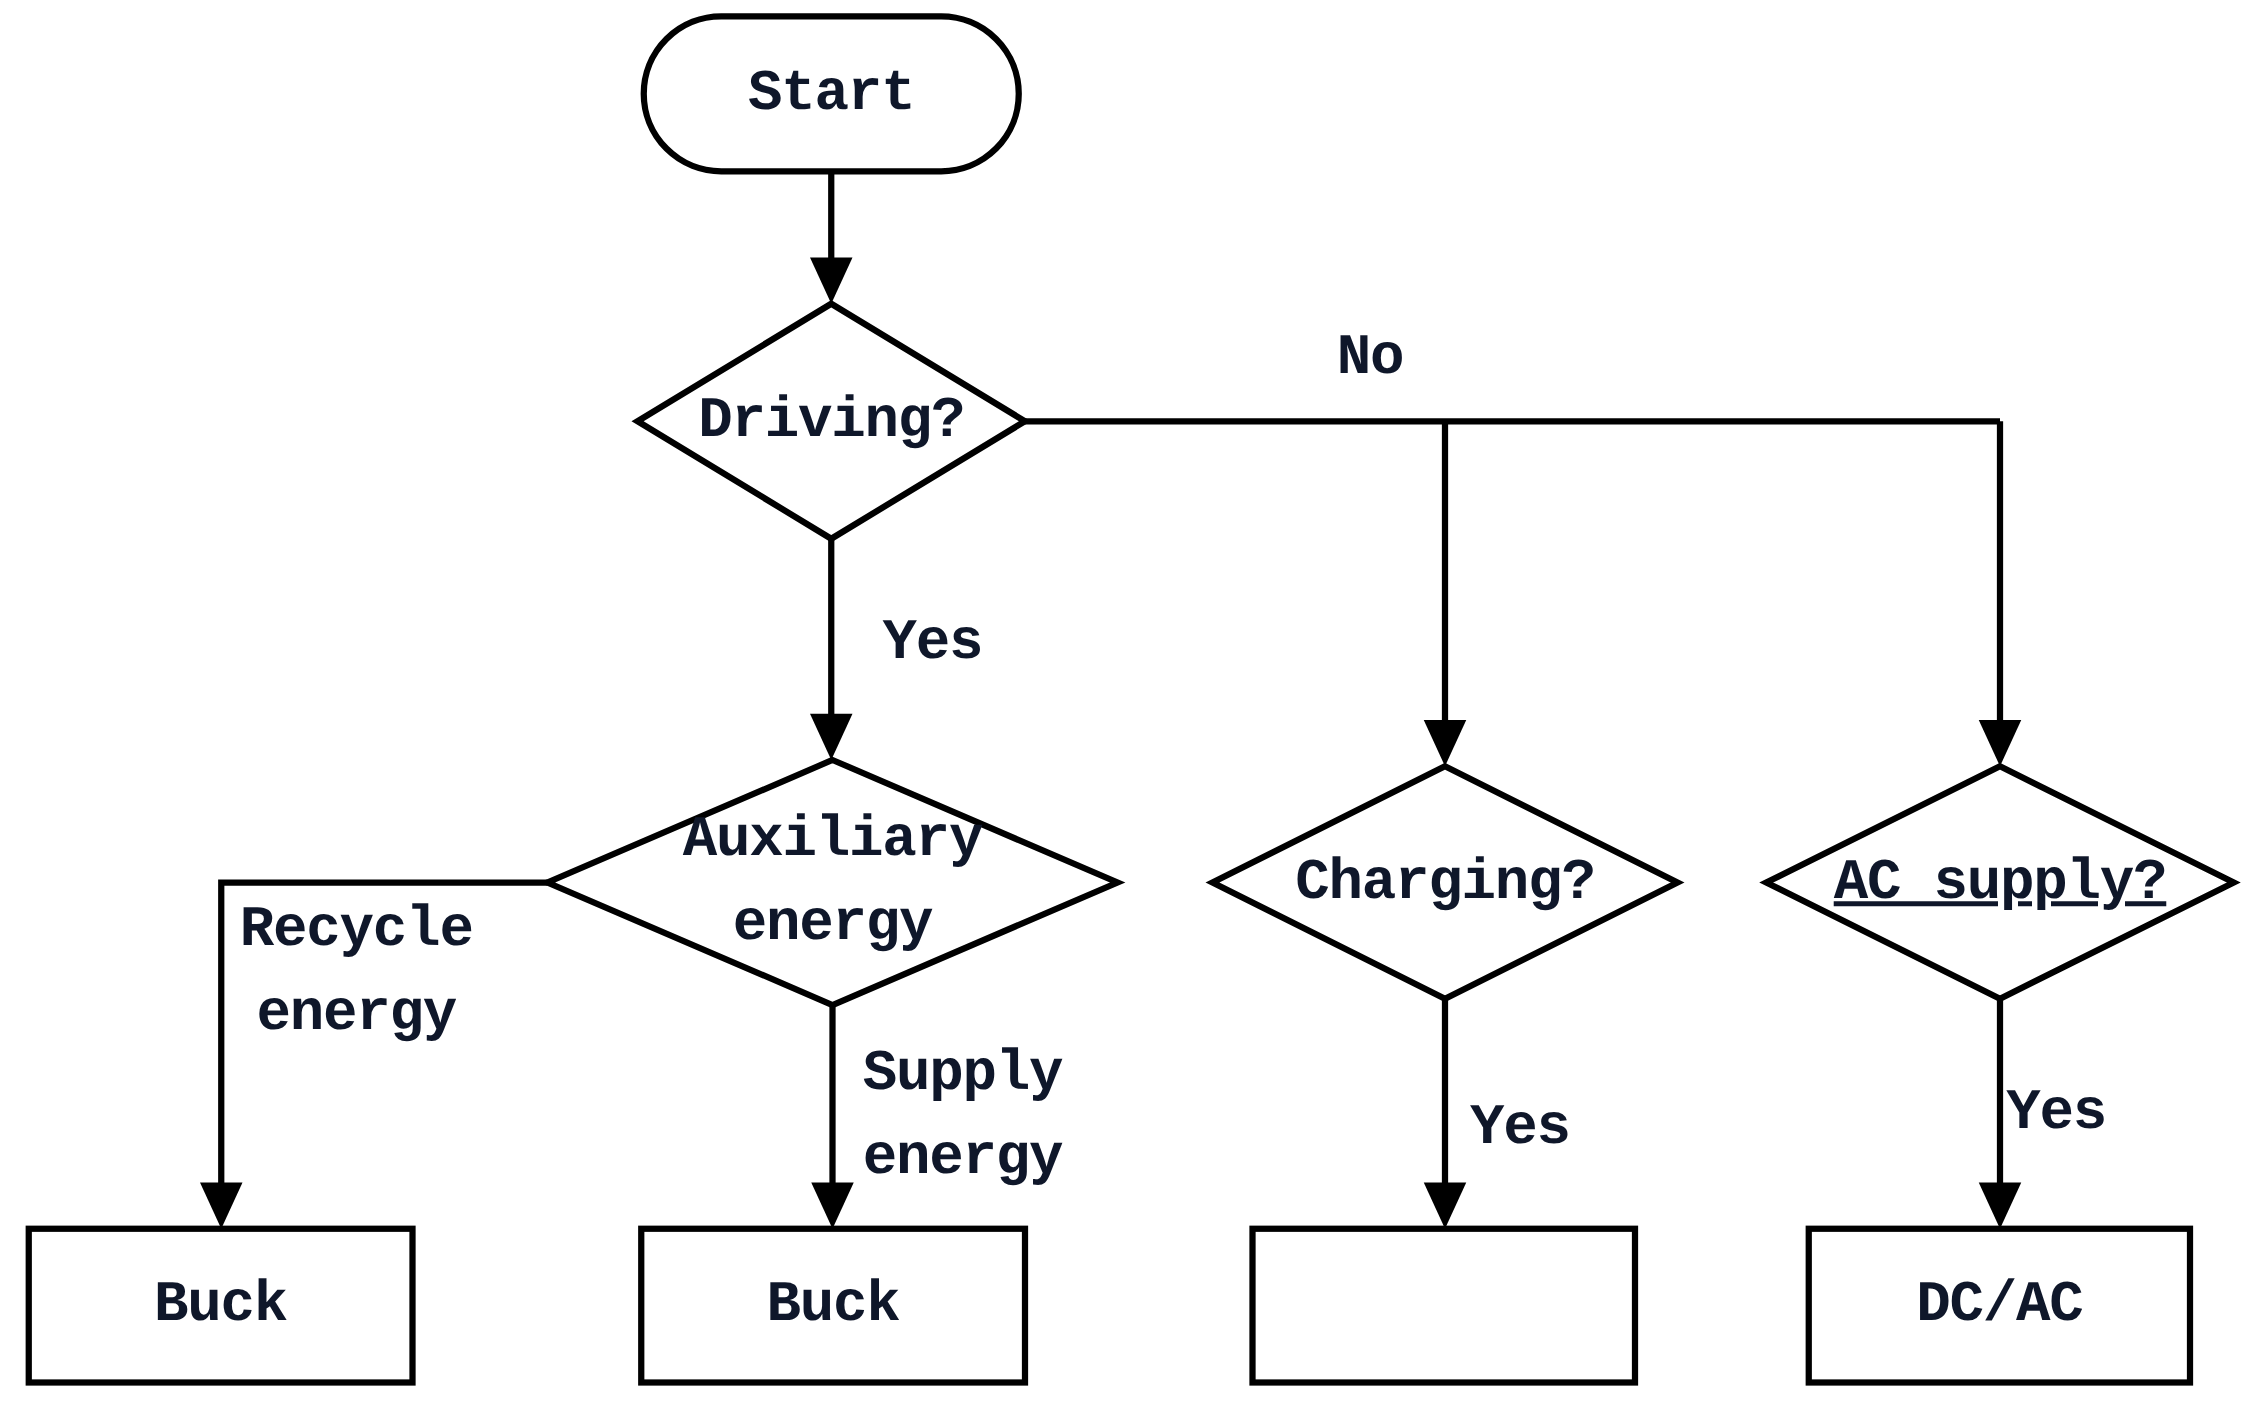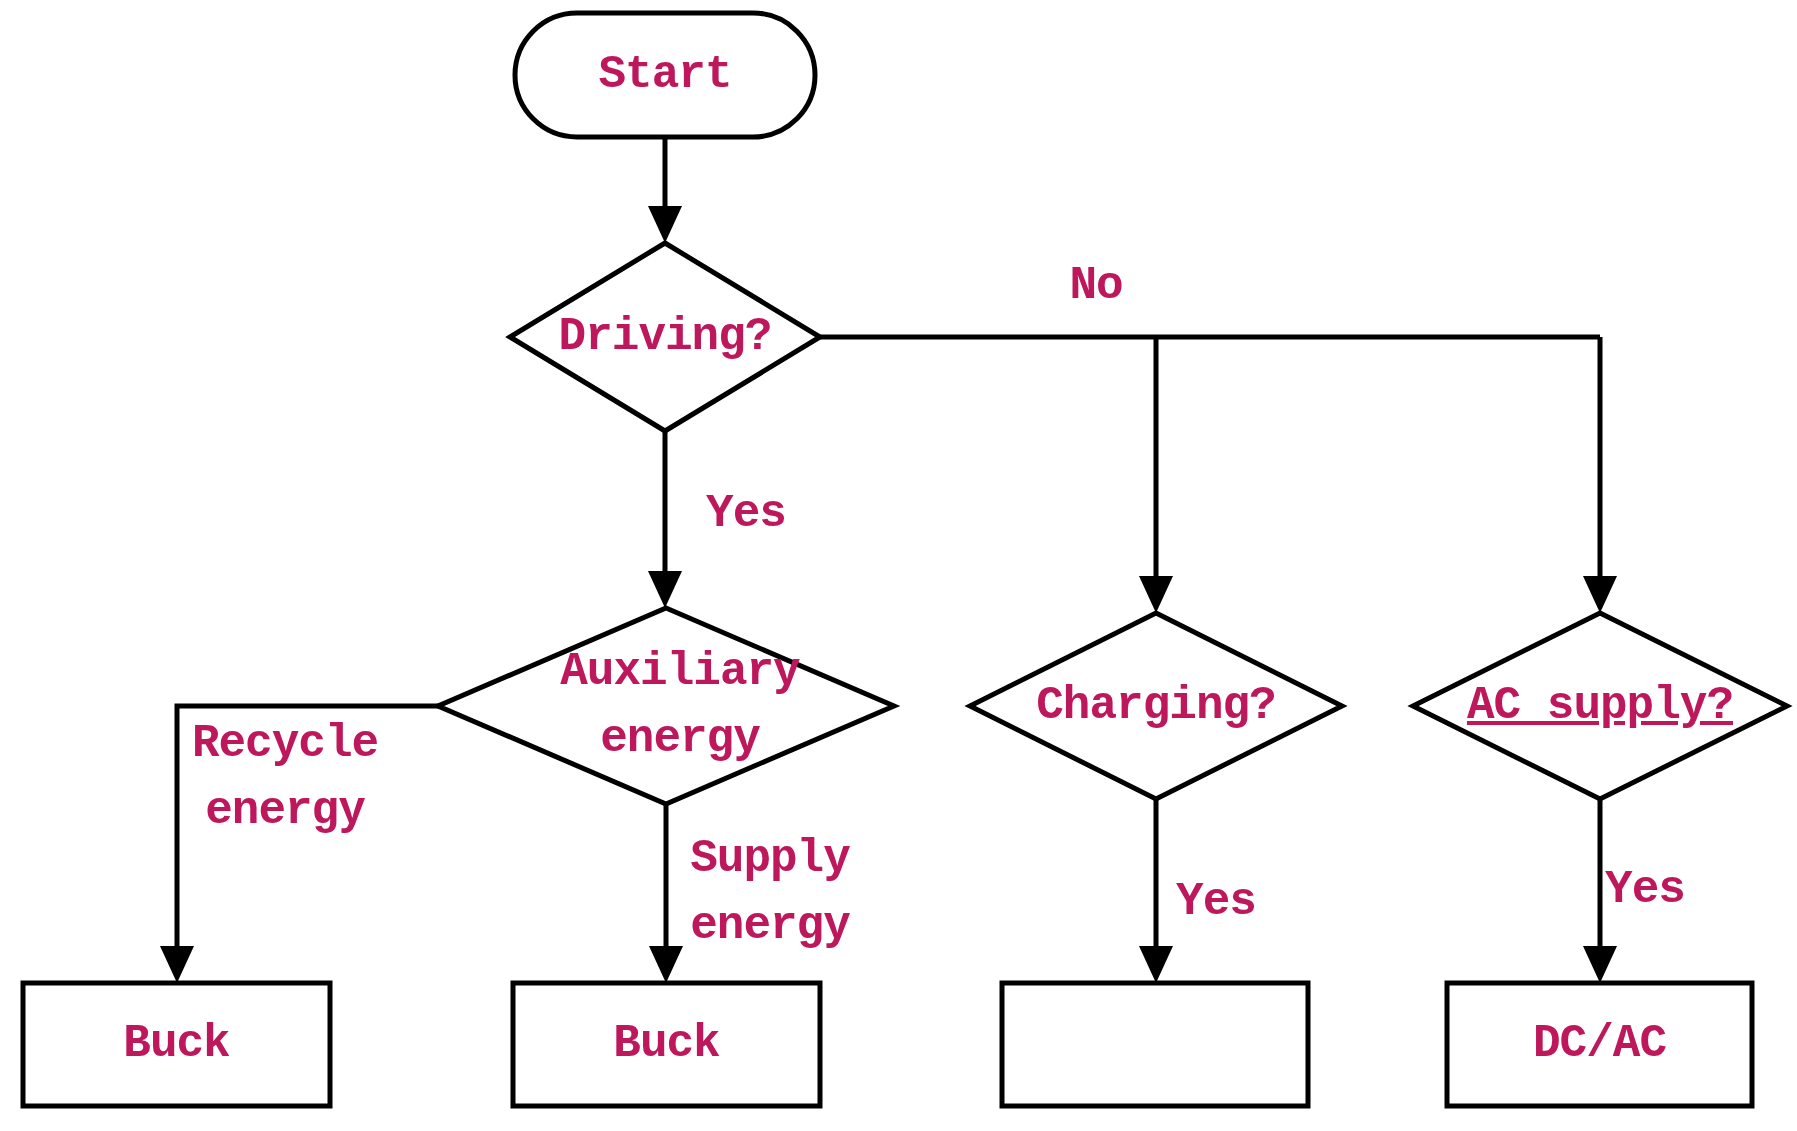--- a/index.html
+++ b/index.html
@@ -9,21 +9,21 @@
     width: 1797px;
     height: 1131px;
     overflow: hidden;
   }
   .canvas {
     position: relative;
     width: 1422px;
     height: 1131px;
     background: #ffffff;
     font-family: "Liberation Mono", "DejaVu Sans Mono", monospace;
-    color: #be185d;
+    color: #0f172a;
   }
   .canvas > svg {
     position: absolute;
     left: 0;
     top: 0;
   }
   .lbl {
     position: absolute;
     display: flex;
     align-items: center;
@@ -71,21 +71,21 @@
       <polygon points="1600,613 1583,576 1617,576"></polygon>
       <polygon points="177,983 160,946 194,946"></polygon>
       <polygon points="666,983 649,946 683,946"></polygon>
       <polygon points="1156,983 1139,946 1173,946"></polygon>
       <polygon points="1600,983 1583,946 1617,946"></polygon>
     </g>
   </svg>
 
   <div class="lbl" style="left:515px; top:13px; width:300px; height:124px;">Start</div>
   <div class="lbl" style="left:510px; top:243px; width:310px; height:188px;">Driving?</div>
-  <div class="lbl" style="left:452px; top:608px; width:456px; height:196px;">Auxiliary
+  <div class="lbl" style="left:438px; top:608px; width:456px; height:196px;">Auxiliary
 energy</div>
   <div class="lbl" style="left:970px; top:613px; width:372px; height:186px;">Charging?</div>
   <div class="lbl" style="left:1413px; top:613px; width:374px; height:186px;text-decoration:underline;">AC supply?</div>
   <div class="lbl" style="left:23px; top:983px; width:307px; height:123px;">Buck</div>
   <div class="lbl" style="left:513px; top:983px; width:307px; height:123px;">Buck</div>
   <div class="lbl" style="left:1447px; top:983px; width:305px; height:123px;">DC/AC</div>
 
   <div class="lbl" style="left:1026px; top:256px; width:140px; height:60px;">No</div>
   <div class="lbl" style="left:676px; top:484px; width:140px; height:60px;">Yes</div>
   <div class="lbl" style="left:165px; top:713px; width:240px; height:130px;">Recycle

